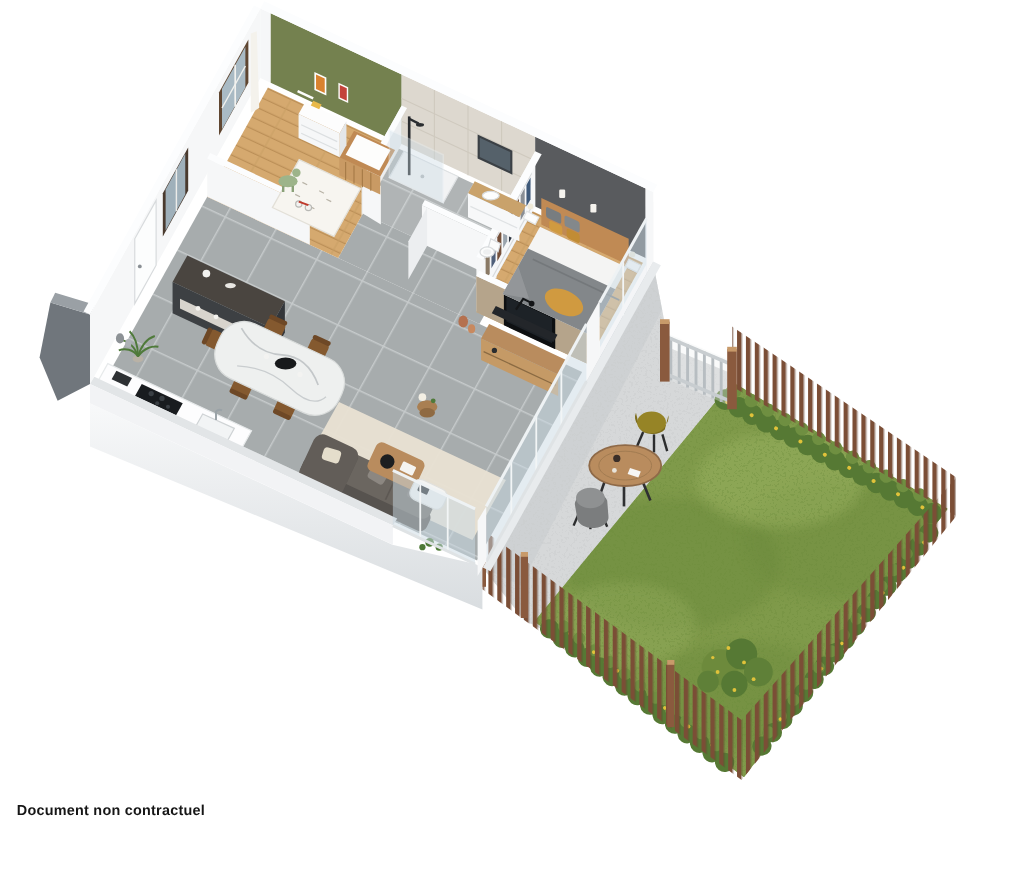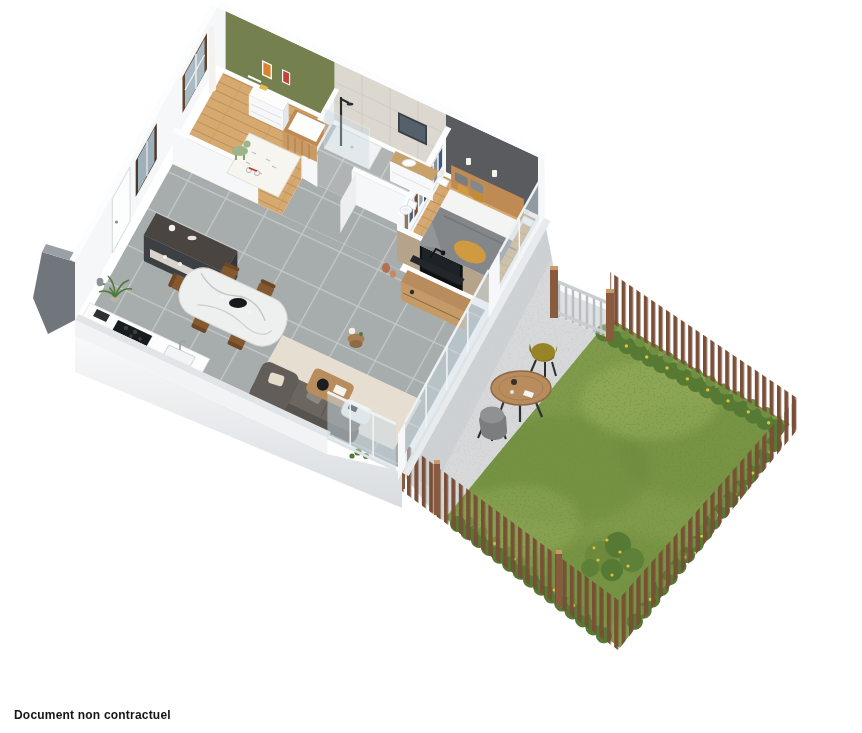--- a/index.html
+++ b/index.html
@@ -1,18 +1,18 @@
 <!DOCTYPE html>
 <html style="--wallWhite: #f6f7f8; --wallShade: #eceef0; --wallTop: #fcfdfe; --greenWall: #74814f; --darkWall: #595b5e; --taupeWall: #b5a48b; --bathTileWall: #ddd8cf; --tileFloor: #a7acad; --tileGrout: #c6cacb; --woodFloor: #d5a96f; --woodLine: #bb8f57; --lawn: #7f9a4a; --lawnDark: #6d8a3c; --bush: #567934; --bushLight: #6f8f41; --flowerYellow: #e0c23a; --fence: #7b4e36; --fencePost: #8a5a3e; --terrace: #d6d8d9; --glass: #c9dae4; --exteriorGray: #70767c; --marble: #eef0ef; --woodFurn: #b98c5e; --woodDark: #84592f; --charcoal: #3d4043; --sofa: #6b6660; --rug: #e9e2d3; --duvet: #83878a; --mustard: #d09a40; --bedWood: #c08a54; --tv: #0e1012; --oliveChair: #968426; --grayChair: #8f9192;"><head>
 <meta charset="utf-8">
 <style>
   html,body{margin:0;padding:0;background:#ffffff;}
   #stage{position:relative;width:862px;height:733px;background:#fff;overflow:hidden;
          font-family:"Liberation Sans", sans-serif;}
-  #caption{position:absolute;left:14px;top:708px;font-size:12px;font-weight:bold;
+  #caption{position:absolute;left:14px;top:668px;font-size:12px;font-weight:bold;
            color:#161616;letter-spacing:.2px;}
   svg{position:absolute;left:0;top:0;}
   
   .f-wall{fill:var(--wallWhite,#f6f7f8)} .f-wallShade{fill:var(--wallShade,#eceef0)}
   .f-top{fill:var(--wallTop,#fcfdfe)} .f-green{fill:var(--greenWall,#74814f)}
   .f-dark{fill:var(--darkWall,#595b5e)} .f-taupe{fill:var(--taupeWall,#b5a48b)}
   .f-bathwall{fill:var(--bathTileWall,#ddd8cf)} .f-lawn{fill:var(--lawn,#7f9a4a)}
   .f-lawnDark{fill:var(--lawnDark,#6d8a3c)} .f-bush{fill:none;stroke:var(--bush,#567934)}
   .f-bush2{fill:none;stroke:var(--bushLight,#6f8f41)}
   .f-flower{fill:none;stroke:var(--flowerYellow,#e0c23a)}

